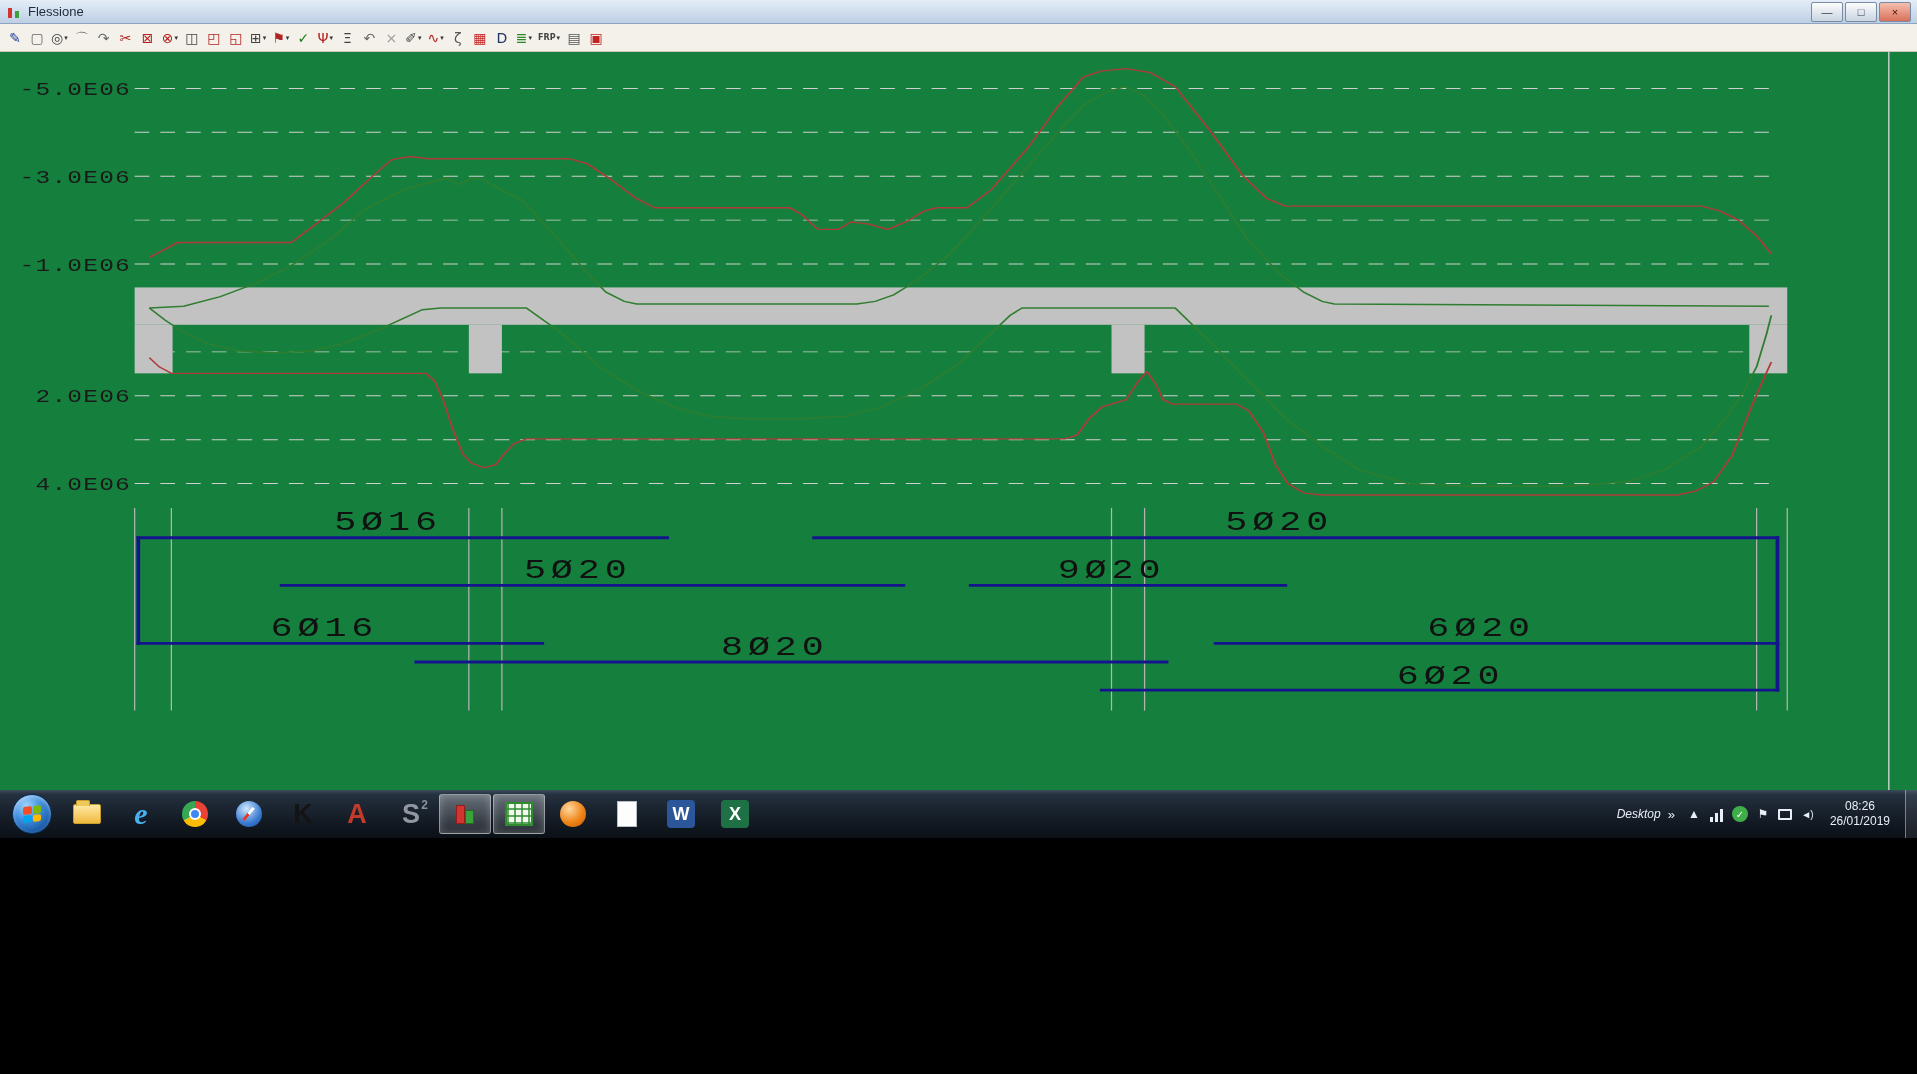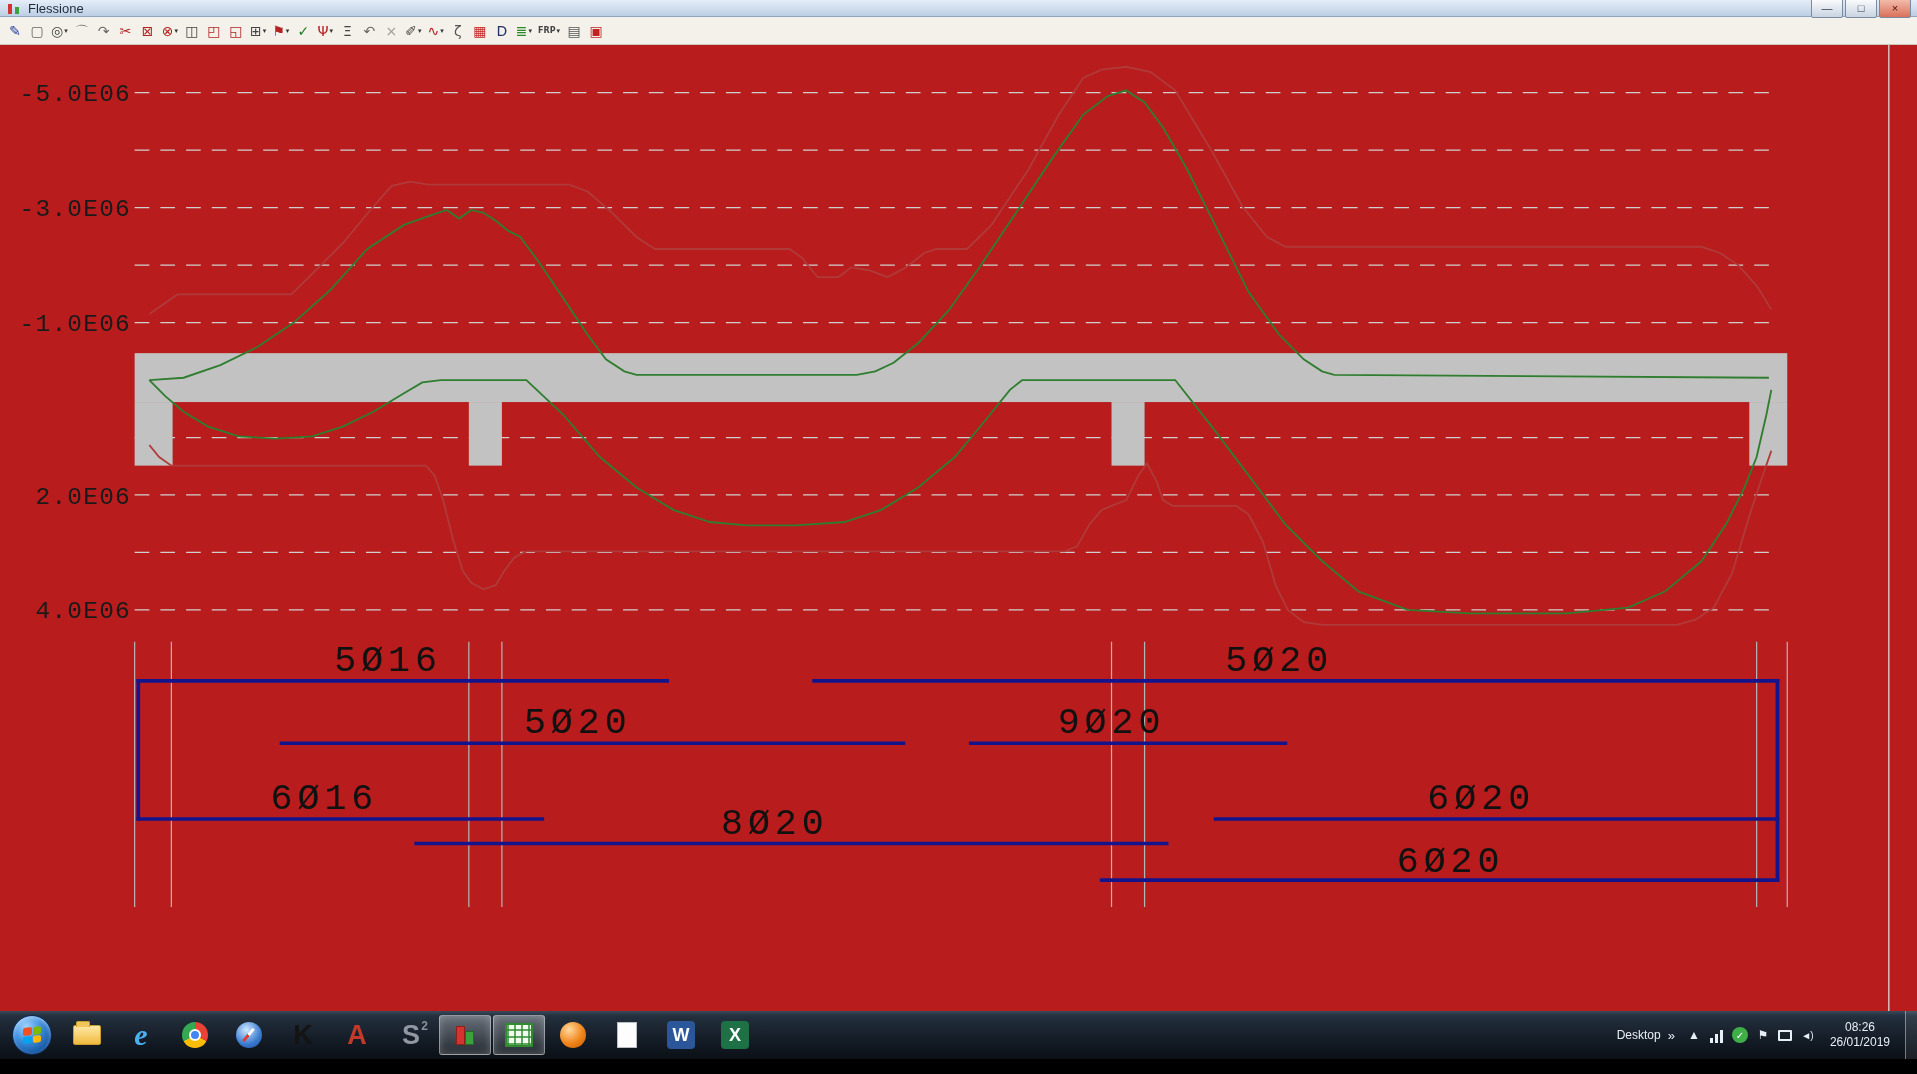--- a/index.html
+++ b/index.html
@@ -1,40 +1,40 @@
 <!DOCTYPE html>
 <html><head>
 <meta charset="utf-8">
 <style>
   html,body{width:1917px;height:1074px;margin:0;overflow:hidden;font-family:"Liberation Sans",sans-serif;background:#000;}
   *{box-sizing:border-box;}
 
   
-  .titlebar{height:17px;display:flex;align-items:center;padding:0 6px;
+  .titlebar{height:24px;display:flex;align-items:center;padding:0 6px;
     background:linear-gradient(#e4edf8,#bdcfe4);border-bottom:1px solid #8ea4c0;}
   .app-ico{width:16px;height:16px;position:relative;margin-right:6px;}
   .app-ico::before{content:"";position:absolute;left:2px;bottom:2px;width:4px;height:10px;background:#d23430;}
   .app-ico::after{content:"";position:absolute;right:3px;bottom:2px;width:4px;height:7px;background:#3aa23a;}
   .title{font-size:13px;color:#1d2b3a;}
   .wbtns{margin-left:auto;display:flex;}
   .wbtn{width:32px;height:20px;margin-left:2px;display:flex;align-items:center;justify-content:center;
     font-size:11px;color:#2c3a4c;background:linear-gradient(#fdfdfd,#c8d4e2);
     border:1px solid #7a8aa0;border-radius:2px;cursor:default;}
   .wbtn.close{background:linear-gradient(#f4bfae,#d9715a);color:#4d0f05;}
 
   
   .toolbar{height:28px;display:flex;align-items:center;padding-left:4px;
     background:#f3f1e9;border-bottom:1px solid #c9c6b8;}
   .tbtn{height:22px;min-width:20px;padding:0 2px;margin:0 1px;display:flex;align-items:center;justify-content:center;}
   .tglyph{font-size:14px;line-height:1;font-family:"DejaVu Sans",sans-serif;}
   .tglyph.tiny{font-size:8px;font-weight:bold;}
   .dd{font-size:7px;color:#333;margin-left:1px;}
 
   
-  .canvas{height:966px;position:relative;background:#b91c1c;}
+  .canvas{height:738px;position:relative;background:#15803d;}
   .canvas svg{position:absolute;inset:0;width:100%;height:100%;}
   .grid{stroke:#cfcfcf;stroke-width:1;stroke-dasharray:12 9;}
   .beam{fill:#c2c2c2;}
   .guide{stroke:#b5b5b5;stroke-width:1;}
   .curve{fill:none;stroke-width:1.5;}
   .rebar{stroke:#14148c;stroke-width:3;stroke-linecap:square;}
   .alabel{font:20px "Liberation Mono",monospace;fill:#1a1a1a;letter-spacing:1px;}
   .rlabel{font:30px "Liberation Mono",monospace;fill:#111;letter-spacing:4px;}
 
   
@@ -70,21 +70,21 @@
   .tb-flessione::after{content:"";position:absolute;right:5px;bottom:4px;width:7px;height:12px;background:#3aa23a;border:1px solid #1f6e1f;}
   .tb-green-app{width:28px;height:24px;background-color:#f2f9ee;border:2px solid #2e8b2e;
     background-image:repeating-linear-gradient(90deg,rgba(46,139,46,.75) 0 2px,transparent 2px 7px),
                      repeating-linear-gradient(0deg,rgba(46,139,46,.75) 0 2px,transparent 2px 7px);}
   .tb-media{width:26px;height:26px;border-radius:50%;background:radial-gradient(circle at 35% 30%,#ffd9a0,#f08519 55%,#c35a00);}
   .tb-notes{width:20px;height:26px;background:#fdfdfd;border:1px solid #b9bec6;}
   .tb-word{width:28px;height:28px;background:#2b579a;color:#fff;font:bold 18px "Liberation Sans",sans-serif;border-radius:4px;}
   .tb-excel{width:28px;height:28px;background:#1e7145;color:#fff;font:bold 18px "Liberation Sans",sans-serif;border-radius:4px;}
 
   .tray{margin-left:auto;display:flex;align-items:center;height:100%;gap:7px;font-size:12px;}
-  .desk{font-size:12px;}
+  .desk{font-size:12px;font-style:italic;}
   .chev{font-size:13px;margin-right:4px;}
   .up{font-size:9px;}
   .tray-icons{display:flex;align-items:center;gap:7px;}
   .tray-ico{width:16px;height:16px;display:flex;align-items:center;justify-content:center;color:#e8eef5;font-size:12px;}
   .tri-signal-bars{background-image:linear-gradient(#e8eef5,#e8eef5),linear-gradient(#e8eef5,#e8eef5),linear-gradient(#e8eef5,#e8eef5);
     background-size:3px 5px,3px 9px,3px 13px;background-position:1px bottom,6px bottom,11px bottom;background-repeat:no-repeat;}
   .tri-shield{background:#3fae49;border-radius:50%;font-size:10px;color:#fff;}
   .tri-shield::before{content:"✓";}
   .tri-flag::before{content:"⚑";}
   .tri-network{border:2px solid #e8eef5;width:14px;height:11px;border-radius:1px;}

